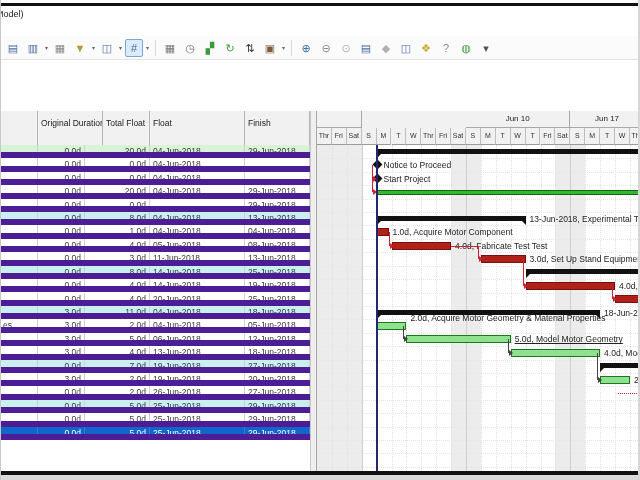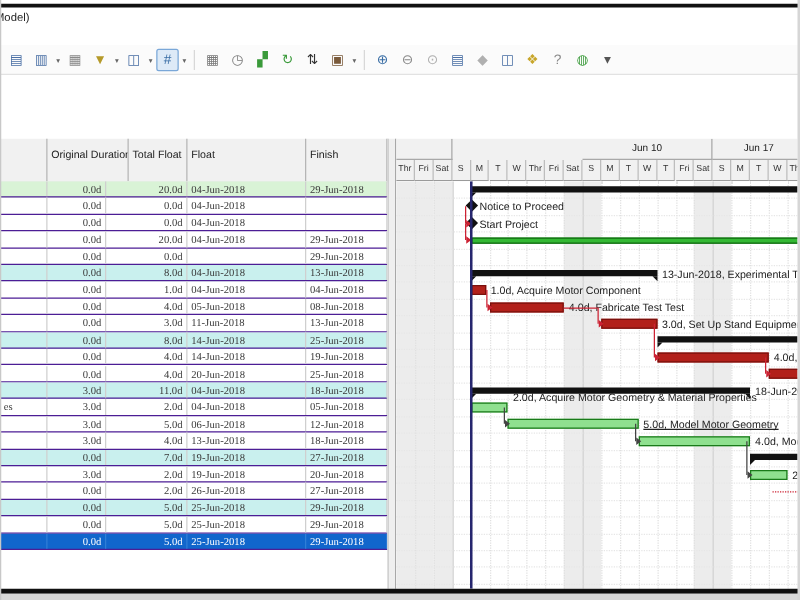--- a/index.html
+++ b/index.html
@@ -21,21 +21,21 @@
   
   #filterbar{position:absolute;left:0;top:98px;width:640px;height:13px;background:#f4f4f4;
     border-top:1px solid #d8d8d8;border-bottom:1px solid #c8c8c8;font-size:8.5px;color:#222;
     line-height:12px;padding-left:2px;box-sizing:border-box;}
   
   #table-header{position:absolute;left:0;top:111px;width:310px;height:34px;background:#f1f1f1;
     border-bottom:1px solid #9a9a9a;display:flex;}
   .th-cell{box-sizing:border-box;border-right:1px solid #b5b5b5;font-size:8.5px;color:#222;
     padding:7px 0 0 3px;overflow:hidden;white-space:nowrap;}
   #table-rows{position:absolute;left:0;top:145px;width:310px;height:295px;overflow:hidden;background:#fff;}
-  .t-row{position:absolute;left:0;width:310px;display:flex;box-sizing:border-box;border-bottom:1px solid #4c1d95;font-family:Liberation Serif, serif;}
+  .t-row{position:absolute;left:0;width:310px;display:flex;box-sizing:border-box;border-bottom:6px solid #4c1d95;}
   .t-cell{box-sizing:border-box;border-right:1px solid #cfcfcf;font-size:8.5px;line-height:12px;
     overflow:hidden;white-space:nowrap;color:#3a3a3a;}
   .t-cell.num{text-align:right;padding-right:3px;}
   .t-cell.txt{padding-left:3px;}
   .t-row.project{background:#d9f3d6;}
   .t-row.wbs{background:#c9f0ee;}
   .t-row.selected{background:#1166cc;}
   .t-row.selected .t-cell{color:#ffffff;border-right-color:#2f7ed6;}
   
   #splitter{position:absolute;left:310px;top:111px;width:7px;height:360px;background:#efefef;

